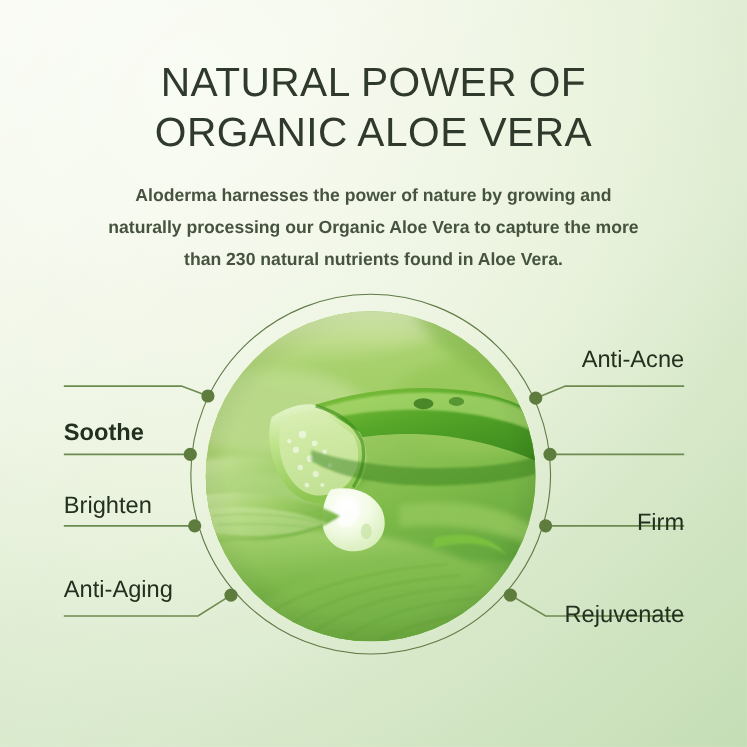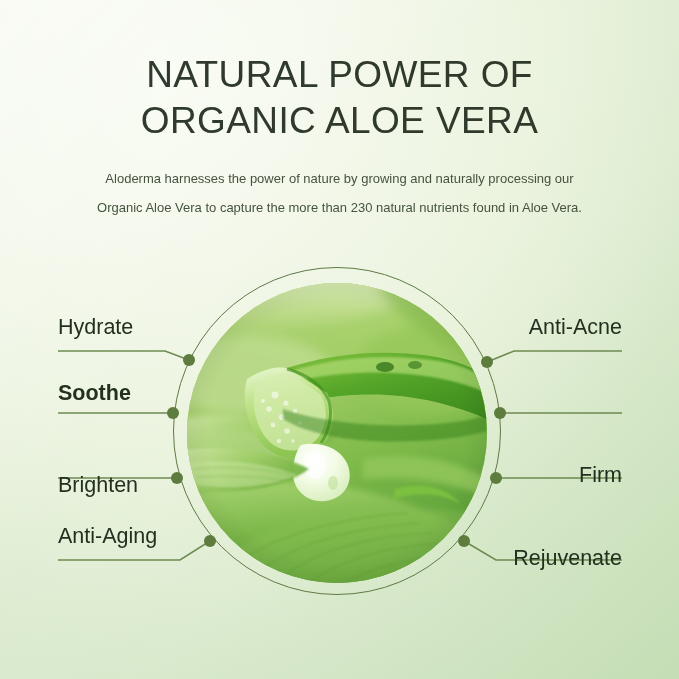--- a/index.html
+++ b/index.html
@@ -45,24 +45,24 @@
     line-height: 46px;
     letter-spacing: 0.4px;
     color: #2f3a2c;
     font-weight: 400;
     margin: 0;
     white-space: pre-line;
   }
   .subtitle {
     margin: 20px auto 0;
     width: 500px;
-    font-size: 13px;
+    font-size: 16px;
     line-height: 29px;
     color: #45533f;
-    font-weight: 400;
+    font-weight: 700;
   }
 
   
   .circle-wrap {
     position: absolute;
     left: 173px;
     top: 267px;
     width: 328px;
     height: 328px;
     z-index: 3;
@@ -288,22 +288,21 @@
       <circle cx="173" cy="413" r="6"></circle>
       <circle cx="177" cy="478" r="6"></circle>
       <circle cx="210" cy="541" r="6"></circle>
       <circle cx="487" cy="362" r="6"></circle>
       <circle cx="500" cy="413" r="6"></circle>
       <circle cx="496" cy="478" r="6"></circle>
       <circle cx="464" cy="541" r="6"></circle>
     </g>
   </svg>
 
-  <div class="label left" style="left:58px; top:314px;">Hydrate</div>
   <div class="label left" style="left:58px; top:380px;font-weight:bold;">Soothe</div>
-  <div class="label left" style="left:58px; top:472px;text-align:center;">Brighten</div>
+  <div class="label left" style="left:58px; top:446px;text-align:center;">Brighten</div>
   <div class="label left" style="left:58px; top:523px;">Anti-Aging</div>
 
   <div class="label right" style="right:57px; top:314px;">Anti-Acne</div>
   <div class="label right" style="right:57px; top:446px;margin-top:16px;">Firm</div>
   <div class="label right" style="right:57px; top:545px;">Rejuvenate</div>
 
 </div>
 
 </body></html>

